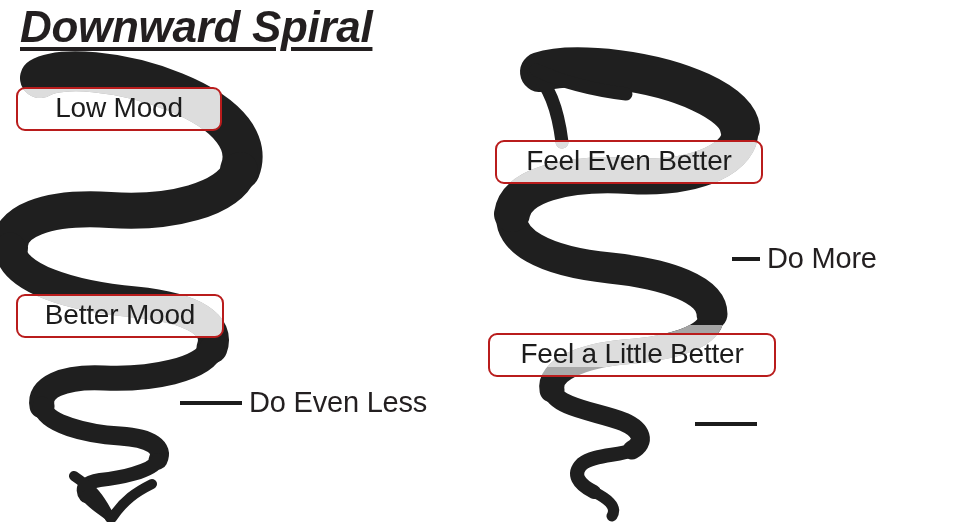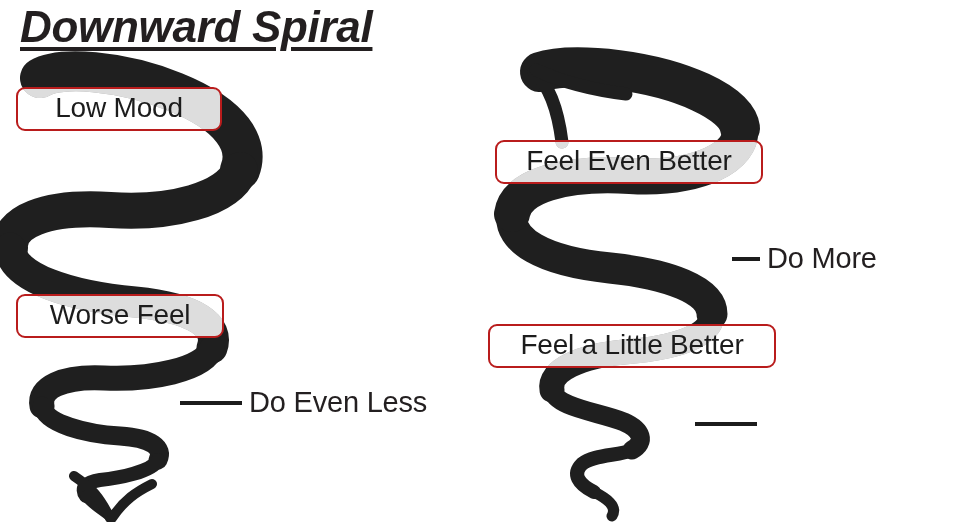--- a/index.html
+++ b/index.html
@@ -146,21 +146,21 @@
         <path d="M 212 348 C 204 370, 150 380, 104 378 C 62 376, 38 388, 42 406" fill="none" stroke="#a5a5a5" stroke-width="25" stroke-linecap="round"></path>
       </g>
     </g>
   </svg>
 
   <div class="callout" style="left:16px; top:87px; width:206px; height:44px;">
     <span>Low Mood</span>
   </div>
 
   <div class="callout" style="left:16px; top:294px; width:208px; height:44px;">
-    <span>Worse Feel</span>
+    <span>Better Mood</span>
   </div>
 
 
   <div class="leader" style="left:180px; top:388px;">
     <i class="dash long"></i>
     <span class="ltext">Do Even Less</span>
   </div>
 </div>
 
 <div class="panel" id="panel-upward">
@@ -198,21 +198,21 @@
         <path d="M 62 390 C 58 370, 92 356, 134 352 C 186 348, 222 336, 222 314" fill="none" stroke="#a5a5a5" stroke-width="25" stroke-linecap="round"></path>
         <path d="M 222 314 C 222 290, 178 274, 120 268 C 52 261, 18 240, 22 214" fill="none" stroke="#a5a5a5" stroke-width="31" stroke-linecap="round"></path>
       </g>
     </g>
   </svg>
 
   <div class="callout" style="left:5px; top:140px; width:268px; height:44px;">
     <span>Feel Even Better</span>
   </div>
 
-  <div class="callout" style="left:-2px; top:324px; width:288px; height:44px;">
+  <div class="callout" style="left:-2px; top:333px; width:288px; height:44px;">
     <span>Feel a Little Better</span>
   </div>
 
   <div class="leader" style="left:242px; top:220px;margin-top:24px;">
     <i class="dash short"></i>
     <span class="ltext">Do More</span>
   </div>
 
   <div class="leader" style="left:205px; top:422px;">
     <i class="dash long"></i>

